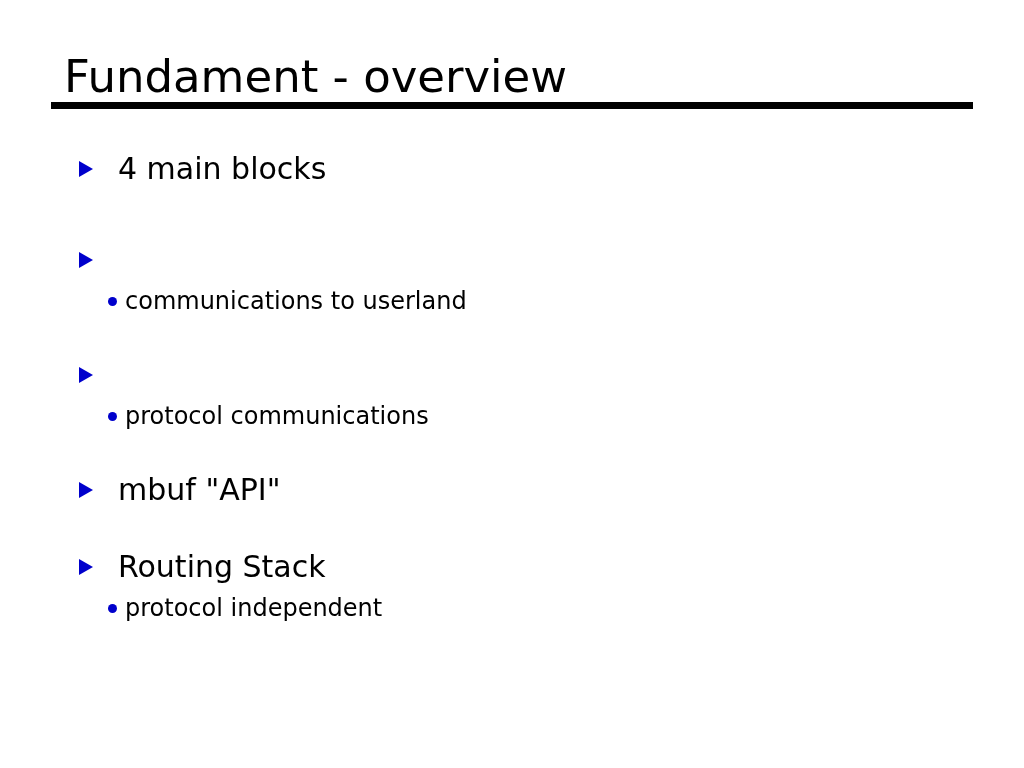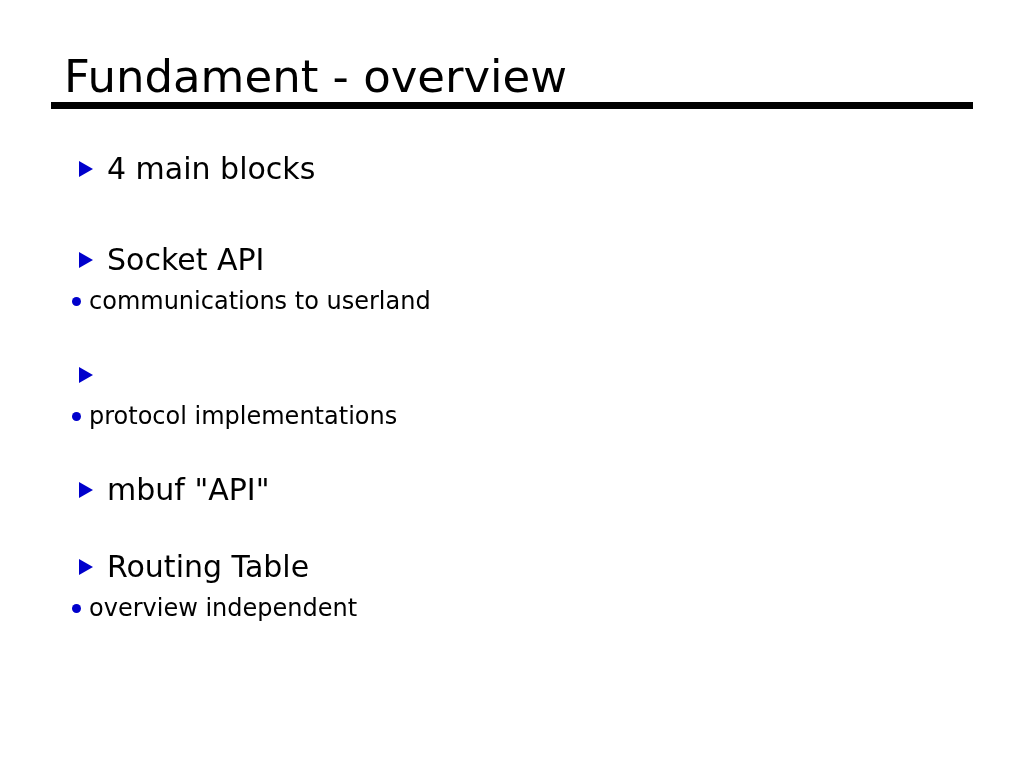--- a/index.html
+++ b/index.html
@@ -76,28 +76,29 @@
 
   .tri-bullet svg {
     display: block;
   }
 
   .lvl1-text {
     font-size: 30px;
     line-height: 42px;
     color: #000000;
     white-space: nowrap;
+    margin-left: 11px;
   }
 
   
   .lvl2 {
     position: relative;
     display: flex;
     align-items: flex-start;
-    padding-left: 72px;
+    padding-left: 108px;
     height: 38px;
   }
 
   .dot-bullet {
     flex: 0 0 auto;
     width: 9px;
     height: 9px;
     border-radius: 50%;
     background: #0000cc;
     margin-top: 13px;
@@ -140,39 +141,38 @@
       </div>
     </div>
 
     <div class="group g1">
       <div class="lvl1">
         <span class="tri-bullet">
           <svg width="14" height="16" viewBox="0 0 14 16" xmlns="http://www.w3.org/2000/svg">
             <polygon points="0,0 14,8 0,16" fill="#0000cc"></polygon>
           </svg>
         </span>
-        <span class="lvl1-text">Socket API</span>
       </div>
       <div class="lvl2">
         <span class="dot-bullet"></span>
         <span class="lvl2-text">communications to userland</span>
       </div>
     </div>
 
     <div class="group g2">
       <div class="lvl1">
         <span class="tri-bullet">
           <svg width="14" height="16" viewBox="0 0 14 16" xmlns="http://www.w3.org/2000/svg">
             <polygon points="0,0 14,8 0,16" fill="#0000cc"></polygon>
           </svg>
         </span>
       </div>
       <div class="lvl2">
         <span class="dot-bullet"></span>
-        <span class="lvl2-text">protocol implementations</span>
+        <span class="lvl2-text">protocol communications</span>
       </div>
     </div>
 
     <div class="group g3">
       <div class="lvl1">
         <span class="tri-bullet">
           <svg width="14" height="16" viewBox="0 0 14 16" xmlns="http://www.w3.org/2000/svg">
             <polygon points="0,0 14,8 0,16" fill="#0000cc"></polygon>
           </svg>
         </span>
@@ -180,22 +180,22 @@
       </div>
     </div>
 
     <div class="group g4">
       <div class="lvl1">
         <span class="tri-bullet">
           <svg width="14" height="16" viewBox="0 0 14 16" xmlns="http://www.w3.org/2000/svg">
             <polygon points="0,0 14,8 0,16" fill="#0000cc"></polygon>
           </svg>
         </span>
-        <span class="lvl1-text">Routing Table</span>
+        <span class="lvl1-text">Routing Stack</span>
       </div>
       <div class="lvl2">
         <span class="dot-bullet"></span>
-        <span class="lvl2-text">overview independent</span>
+        <span class="lvl2-text">protocol independent</span>
       </div>
     </div>
 
   </div>
 </div>
 
 </body></html>

